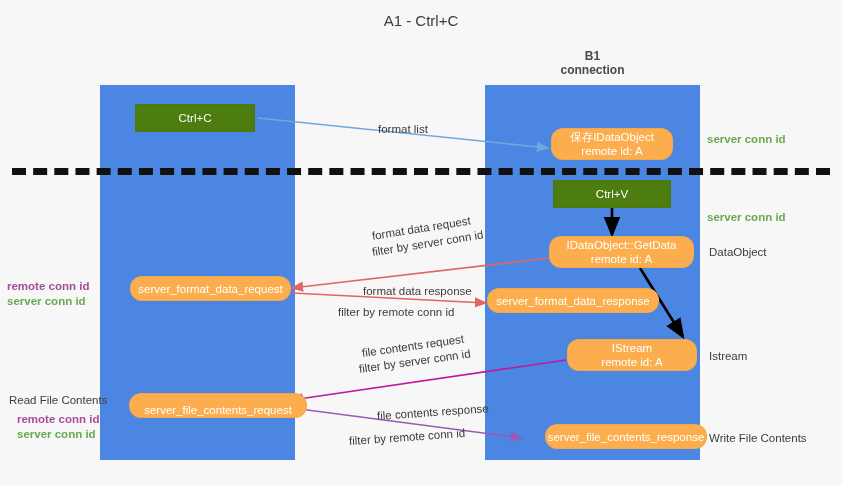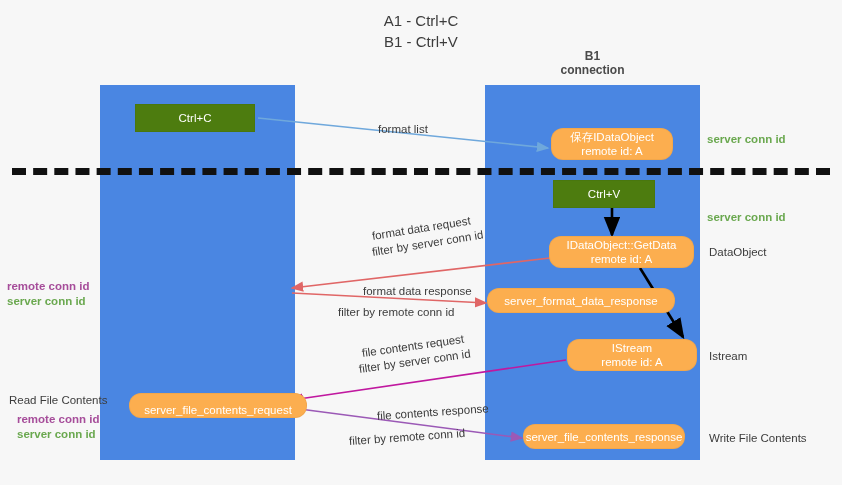--- a/index.html
+++ b/index.html
@@ -60,21 +60,20 @@
 
   svg.arrows{position:absolute;left:0;top:0;width:842px;height:485px;pointer-events:none;}
 </style>
 </head>
 <body>
 
 <div id="stage">
 
   <div class="title">
     <div>A1 - Ctrl+C</div>
-    <div>B1 - Ctrl+V</div>
   </div>
 
   <div class="col-head" style="left:485px;top:49px;width:215px;font-weight:bold;">
     <span class="big">B1</span>
     <span class="sub">connection</span>
   </div>
 
   <div class="lane" id="lane-a1"></div>
   <div class="lane" id="lane-b1"></div>
 
@@ -116,44 +115,47 @@
 
   <div class="node green" style="left:135px;top:104px;width:120px;height:28px;">
     <span>Ctrl+C</span>
   </div>
 
   <div class="node orange" style="left:551px;top:128px;width:122px;height:32px;">
     <span>保存IDataObject</span>
     <span class="l2">remote id: A</span>
   </div>
 
-  <div class="node green" style="left:553px;top:180px;width:102px;height:28px;">
+  <div class="node green" style="left:553px;top:180px;width:118px;height:28px;">
     <span>Ctrl+V</span>
   </div>
 
   <div class="node orange" style="left:549px;top:236px;width:145px;height:32px;">
     <span>IDataObject::GetData</span>
     <span class="l2">remote id: A</span>
   </div>
 
-
-  <div class="node orange" style="left:487px;top:288px;width:188px;height:25px;">
+  <div class="node orange" style="left:130px;top:276px;width:161px;height:25px;">
+    <span>server_format_data_request</span>
+  </div>
+
+  <div class="node orange" style="left:487px;top:288px;width:172px;height:25px;">
     <span>server_format_data_response</span>
   </div>
 
   <div class="node orange" style="left:567px;top:339px;width:130px;height:32px;">
     <span>IStream</span>
     <span class="l2">remote id: A</span>
   </div>
 
   <div class="node orange" style="left:129px;top:393px;width:178px;height:25px;justify-content:flex-end;">
     <span>server_file_contents_request</span>
   </div>
 
-  <div class="node orange" style="left:523px;top:424px;width:162px;height:25px;">
+  <div class="node orange" style="left:545px;top:424px;width:162px;height:25px;">
     <span>server_file_contents_response</span>
   </div>
 
   <div class="lbl" style="left:378px;top:122px;">format list</div>
 
   <div class="lbl rot-a" style="left:372px;top:229px;">format data request</div>
   <div class="lbl rot-a" style="left:372px;top:245px;">
     <span>filter by</span>
     <span class="green-t">server conn id</span>
   </div>

